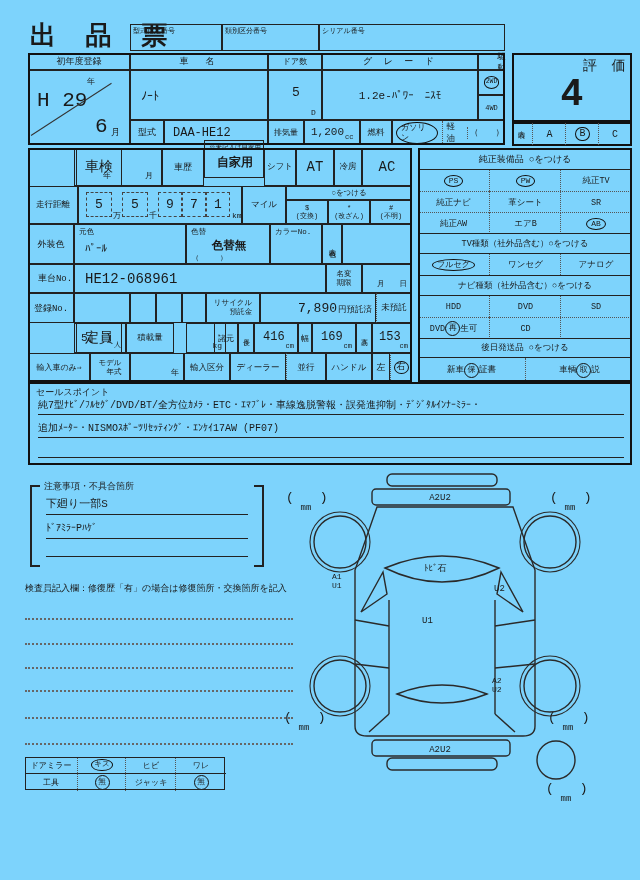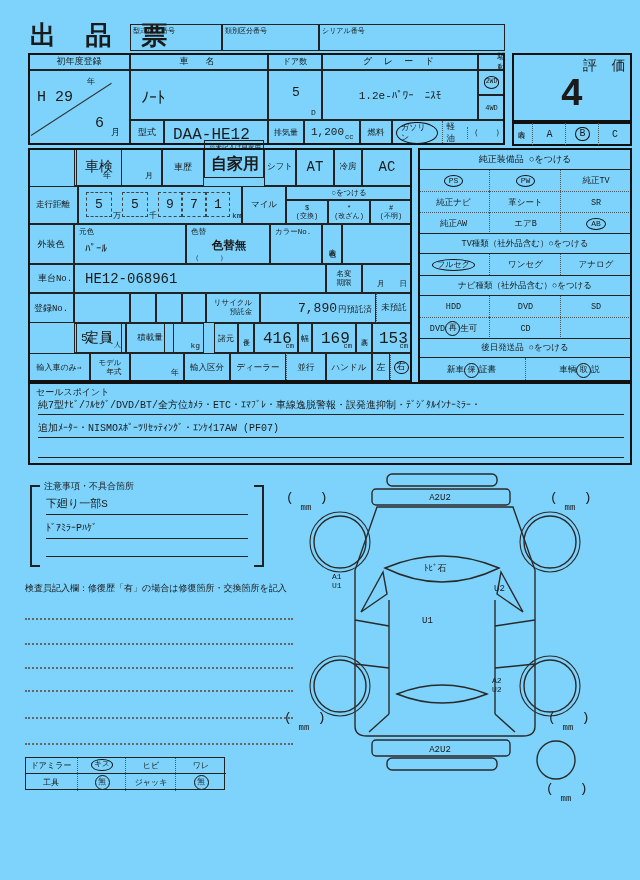--- a/index.html
+++ b/index.html
@@ -13,21 +13,21 @@
   .vt{writing-mode:vertical-rl;text-orientation:upright;letter-spacing:1px;}
   .el{border:1.5px solid #111;border-radius:50%;padding:0 4px;display:inline-block;line-height:1.25;}
   .ci{display:inline-block;width:13px;height:13px;line-height:12px;border:1.2px solid #111;border-radius:50%;
       text-align:center;font-size:8px;}
   .ul{border-bottom:1.5px solid #222;}
   .dotl{border-left:1px dotted #555 !important;}
   .dashb{position:absolute;border:1.2px dashed #444;box-sizing:border-box;display:flex;align-items:center;justify-content:center;}
   .dtline{position:absolute;border-top:2px dotted #666;height:0;}
   .f6{font-size:6.5px;} .f7{font-size:7px;} .f75{font-size:7.5px;text-align:right;} .f8{font-size:8px;} .f85{font-size:8.5px;}
   .f9{font-size:9px;} .f95{font-size:14px;margin-left:48px;} .f10{font-size:10px;} .f11{font-size:11px;} .f115{font-size:11.5px;}
-  .f12{font-size:16px;} .f13{font-size:13px;} .f14{font-size:14px;} .f15{font-size:15px;}
+  .f12{font-size:12px;} .f13{font-size:13px;} .f14{font-size:14px;} .f15{font-size:21px;}
   .bold{font-weight:bold;}
 </style>
 </head>
 <body>
 
 <div id="page">
 
   <div class="a bold" style="left:30px;top:18px;font-size:26px;letter-spacing:7px;">出 品 票</div>
   <div class="b" style="left:130px;top:24px;width:92px;height:27px;">
     <span class="a f7" style="left:2px;top:1px;">型式指定番号</span>
@@ -169,21 +169,21 @@
     <span class="f85" style="margin:3px 3px 0 1px;">円預託済</span>
   </div>
   <div class="b c f85" style="left:376px;top:293px;width:36px;height:30px;border-left:1px dotted #555;">未預託</div>
 
   <div class="b c f95" style="left:28px;top:323px;width:46px;height:30px;">定員</div>
   <div class="b" style="left:74px;top:323px;width:52px;height:30px;">
     <span class="a f11" style="left:6px;top:6px;">5(　)</span>
     <span class="a f7" style="right:4px;bottom:2px;">人</span>
   </div>
   <div class="b c f85" style="left:126px;top:323px;width:48px;height:30px;">積載量</div>
-  <div class="b" style="left:164px;top:323px;width:40px;height:30px;">
+  <div class="b" style="left:186px;top:323px;width:40px;height:30px;">
     <span class="a f8" style="right:3px;bottom:2px;">kg</span>
   </div>
   <div class="b c f8" style="left:214px;top:323px;width:24px;height:30px;">諸元</div>
   <div class="b c" style="left:238px;top:323px;width:16px;height:30px;">
     <span class="vt" style="font-size:7px;line-height:8px;">長さ</span>
   </div>
   <div class="b" style="left:254px;top:323px;width:44px;height:30px;">
     <span class="a f12" style="left:8px;top:6px;">416</span>
     <span class="a f7" style="right:3px;bottom:2px;">cm</span>
   </div>

